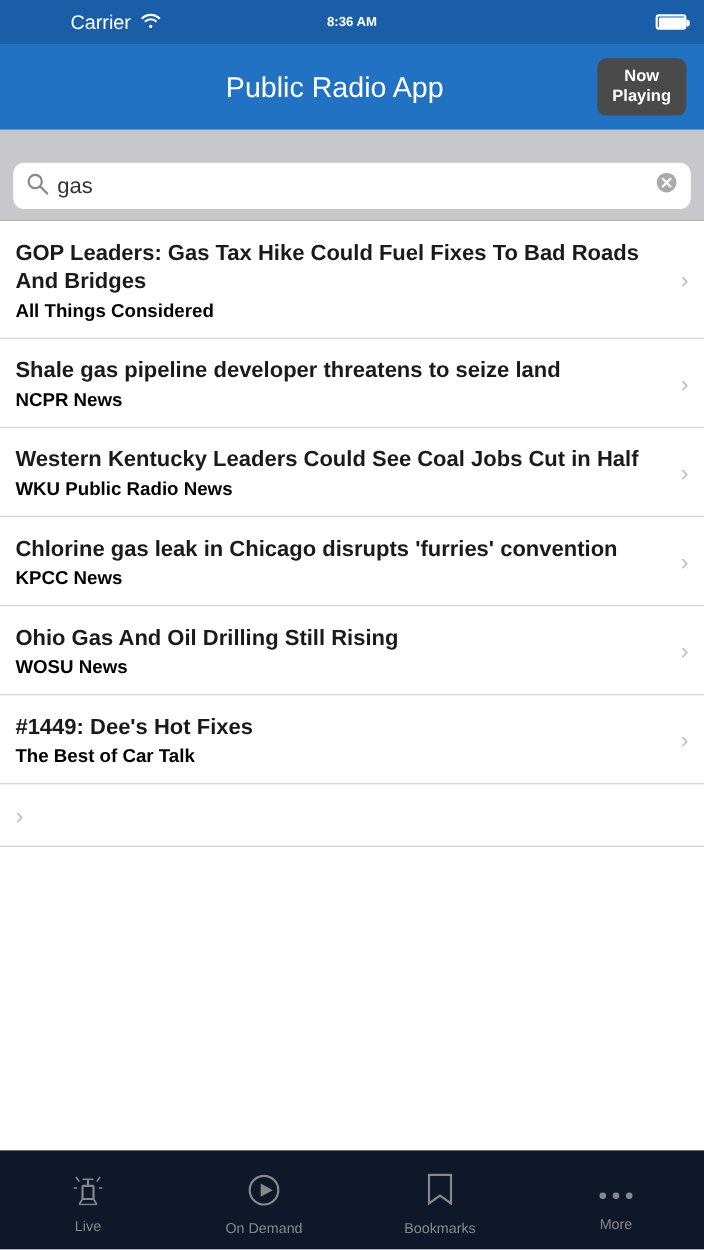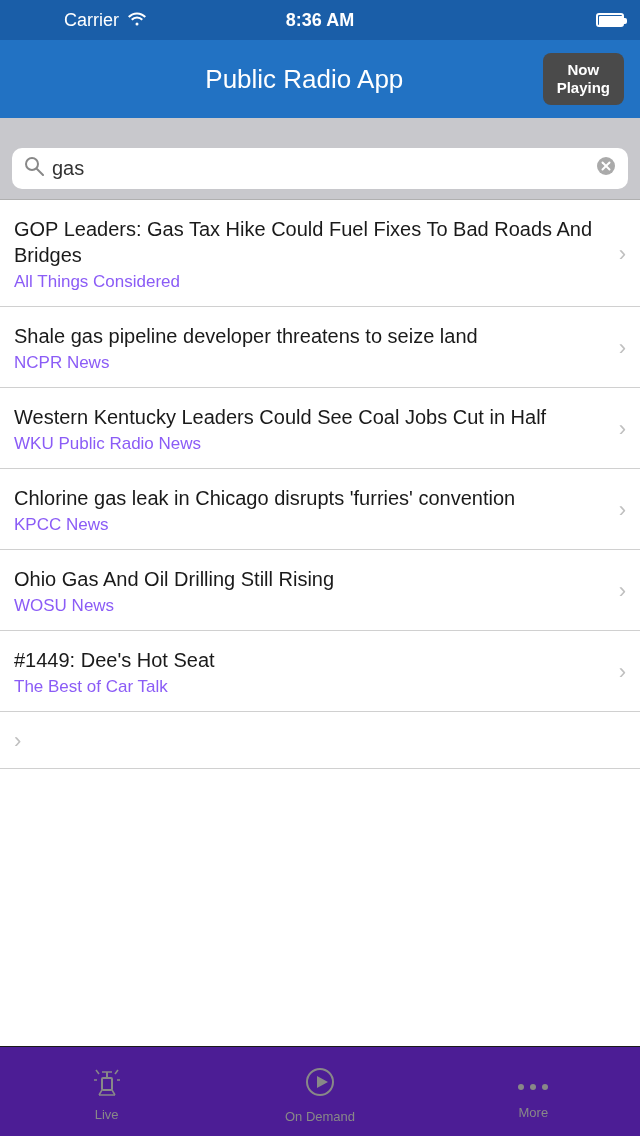--- a/index.html
+++ b/index.html
@@ -20,21 +20,21 @@
       background: #1a5ea8;
       display: flex;
       align-items: center;
       justify-content: space-between;
       padding: 0 16px;
       color: white;
       font-size: 18px;
       font-weight: 500;
     }
     .status-left { display: flex; align-items: center; gap: 8px; margin-left: 48px; }
-    .status-center { position: absolute; left: 50%; transform: translateX(-50%); font-size: 18px; font-weight: 600; }
+    .status-center { position: absolute; left: 50%; transform: translateX(-50%); font-size: 12px; font-weight: 600; }
     .status-right { display: flex; align-items: center; gap: 6px; }
     .battery-icon {
       width: 28px; height: 14px;
       border: 2px solid white;
       border-radius: 3px;
       position: relative;
       display: inline-block;
     }
     .battery-icon::after {
       content: '';
@@ -127,44 +127,45 @@
       padding: 16px 14px 14px 14px;
       border-bottom: 1px solid #d0d0d0;
       display: flex;
       align-items: center;
       cursor: pointer;
       position: relative;
     }
     .news-content { flex: 1; padding-right: 20px; }
     .news-title {
       font-size: 20px;
-      font-weight: 400;
+      font-weight: 700;
       color: #1a1a1a;
       line-height: 1.3;
       margin-bottom: 4px;
     }
     .news-source {
       font-size: 17px;
-      color: #8b5cf6;
+      color: #000000;
+      font-weight: bold;
     }
     .chevron {
       color: #c0c0c0;
       font-size: 22px;
       font-weight: 300;
       flex-shrink: 0;
     }
 
     
     .tab-bar {
       position: absolute;
       bottom: 0;
       left: 0;
       width: 100%;
       height: 90px;
-      background: #4c1d95;
+      background: #0f172a;
       border-top: 1px solid #1a1a1a;
       display: flex;
       align-items: center;
     }
     .tab-item {
       flex: 1;
       display: flex;
       flex-direction: column;
       align-items: center;
       justify-content: center;
@@ -261,21 +262,21 @@
     </div>
     <div class="news-item">
       <div class="news-content">
         <div class="news-title">Ohio Gas And Oil Drilling Still Rising</div>
         <div class="news-source">WOSU News</div>
       </div>
       <span class="chevron">›</span>
     </div>
     <div class="news-item">
       <div class="news-content">
-        <div class="news-title">#1449: Dee's Hot Seat</div>
+        <div class="news-title">#1449: Dee's Hot Fixes</div>
         <div class="news-source">The Best of Car Talk</div>
       </div>
       <span class="chevron">›</span>
     </div>
     <div class="news-item">
       <span class="chevron">›</span>
     </div>
   </div>
 
 <div class="tab-bar">
@@ -301,20 +302,28 @@
   <div class="tab-item">
     <span class="tab-icon">
       <svg width="32" height="32" viewBox="0 0 32 32" fill="none">
         <circle cx="16" cy="16" r="13" stroke="#888" stroke-width="2"></circle>
         <polygon points="13,10 24,16 13,22" fill="#888"></polygon>
       </svg>
     </span>
     <span class="tab-label">On Demand</span>
   </div>
 
+  <div class="tab-item">
+    <span class="tab-icon">
+      <svg width="28" height="32" viewBox="0 0 28 32" fill="none">
+        <path d="M4 2 h20 v26 l-10-7 -10 7 Z" stroke="#888" stroke-width="2" fill="none"></path>
+      </svg>
+    </span>
+    <span class="tab-label">Bookmarks</span>
+  </div>
 
 
   <div class="tab-item">
     <span class="tab-icon">
       <svg width="32" height="14" viewBox="0 0 32 14" fill="none">
         <circle cx="4" cy="7" r="3" fill="#888"></circle>
         <circle cx="16" cy="7" r="3" fill="#888"></circle>
         <circle cx="28" cy="7" r="3" fill="#888"></circle>
       </svg>
     </span>

